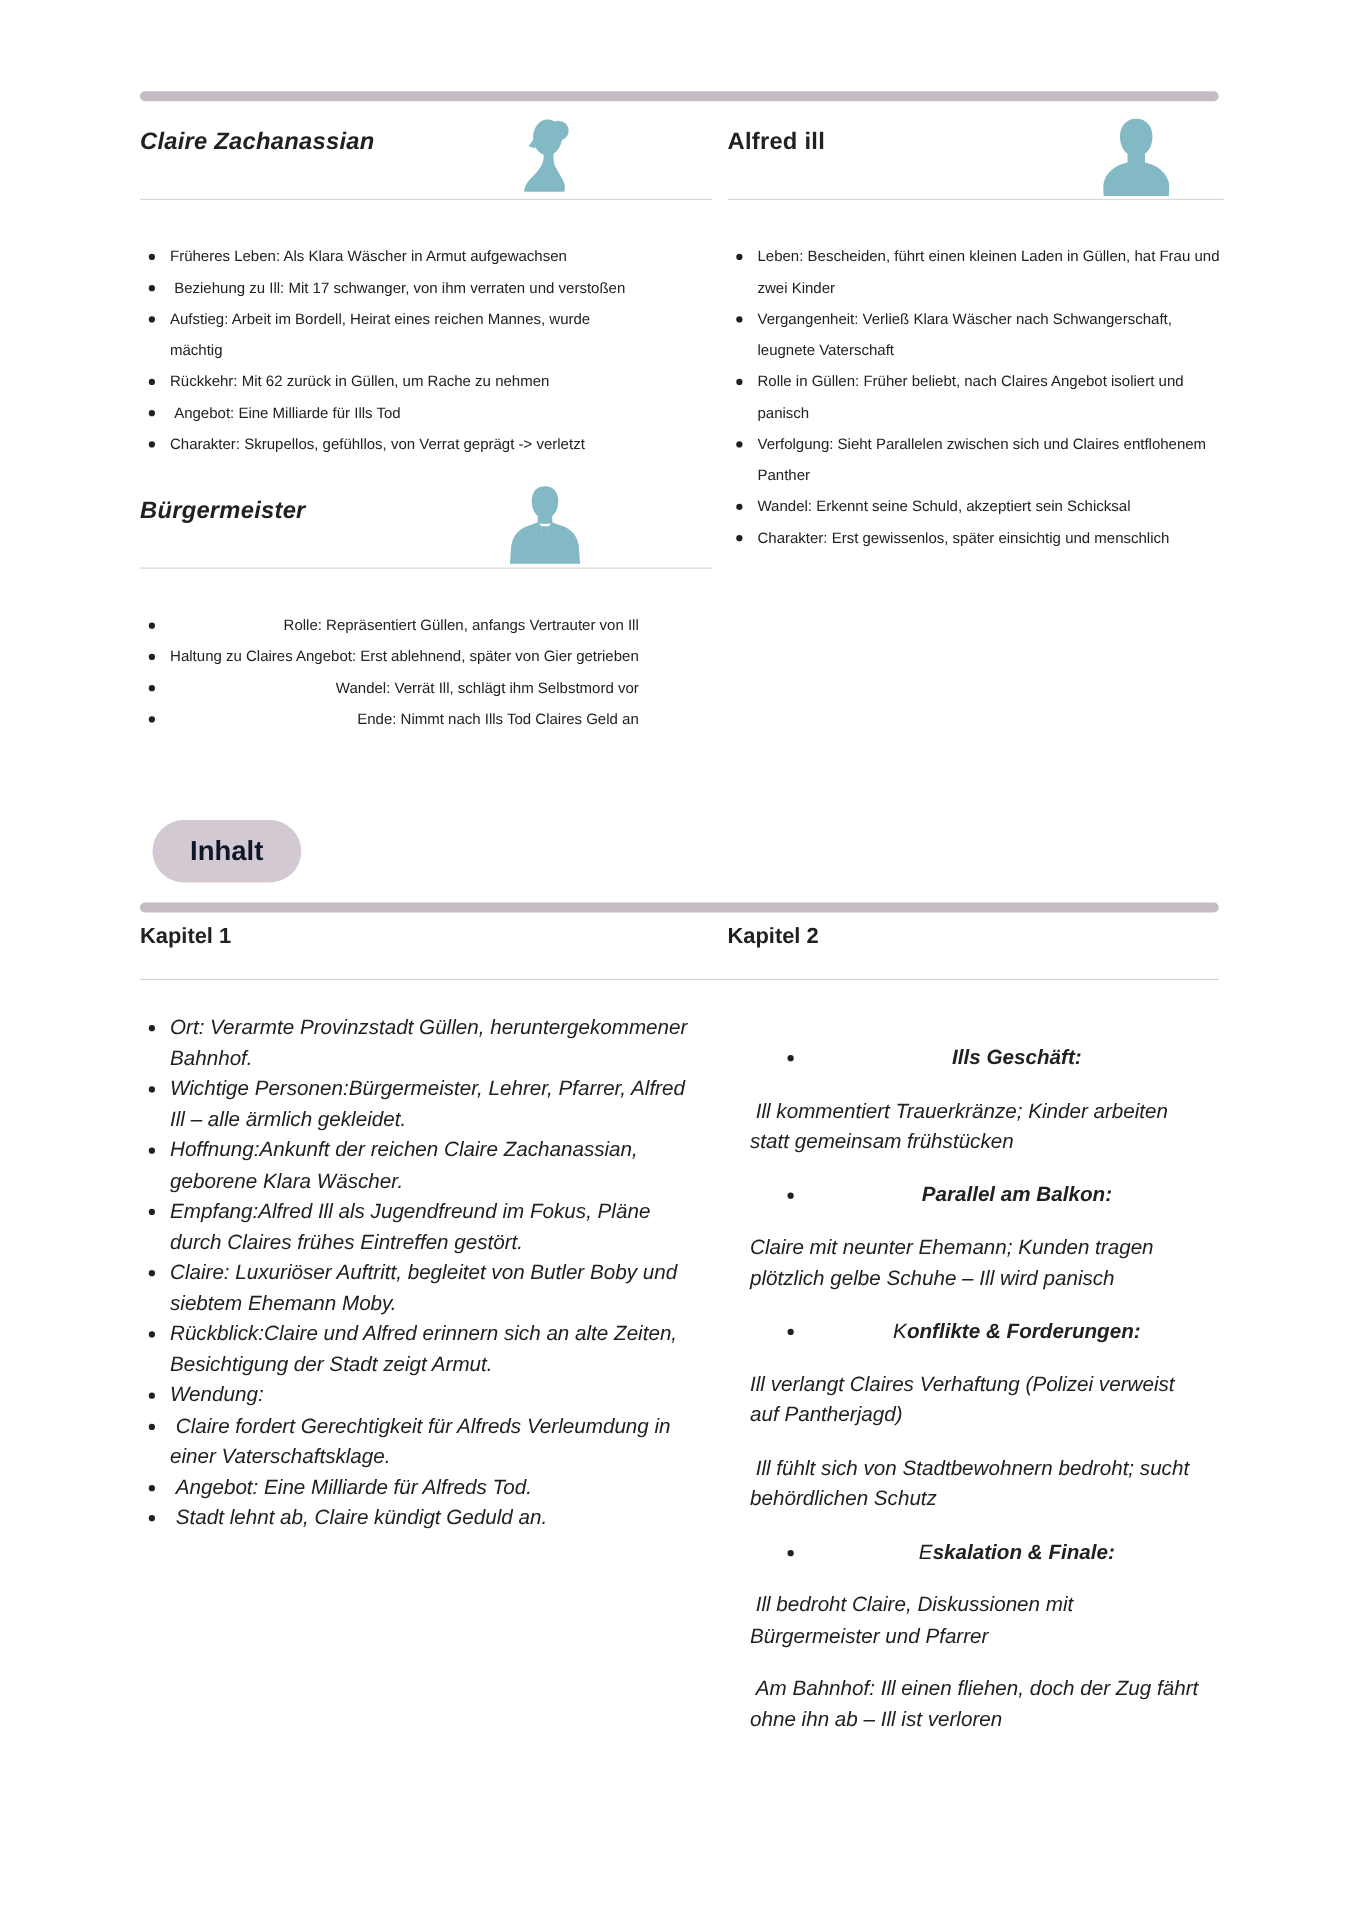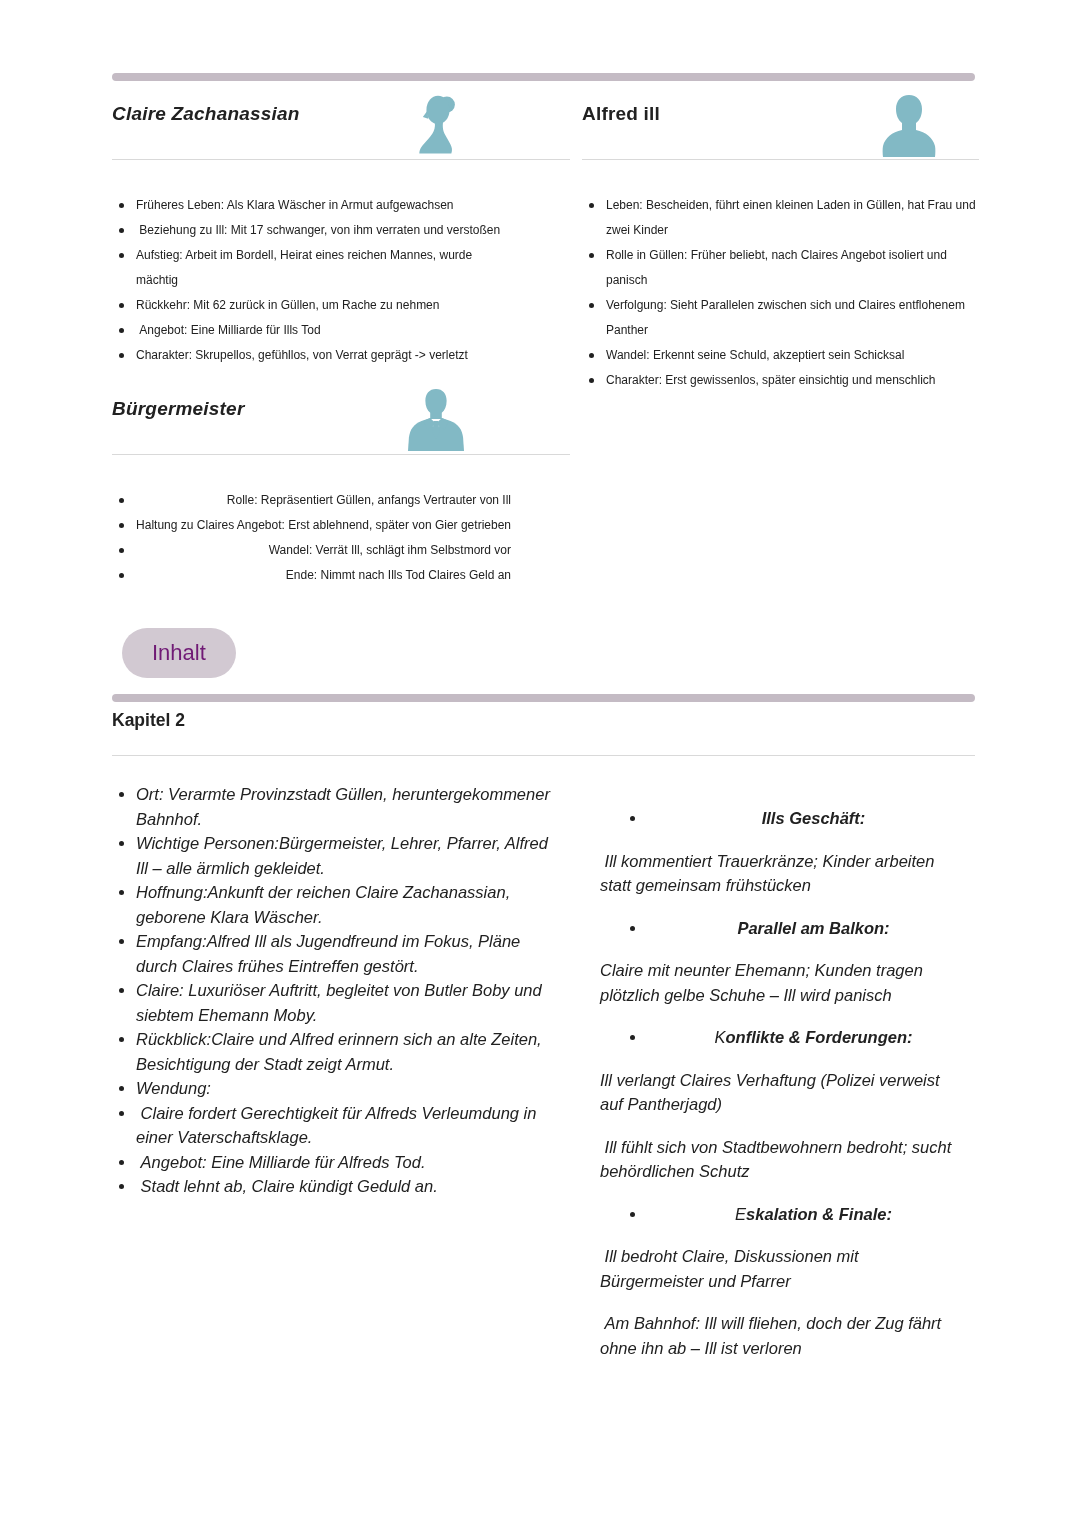--- a/index.html
+++ b/index.html
@@ -44,23 +44,23 @@
     position:relative;padding-left:24px;margin:0;
     white-space:pre-wrap;
   }
   ul.char-list.narrow li{max-width:399px;}
   ul.char-list li::before{
     content:"";position:absolute;left:7px;top:10px;
     width:5px;height:5px;border-radius:50%;background:var(--text);
   }
   .mayor{margin-top:20px;text-align:right;}
   .pill{
-    display:inline-block;margin-top:40px;margin-left:10px;
-    background:var(--pill);color:#701a75;
-    font-size:22px;font-weight:normal;
+    display:inline-block;margin-top:68px;margin-left:10px;
+    background:var(--pill);color:#0f172a;
+    font-size:22px;font-weight:bold;
     padding:12px 30px;border-radius:28px;
   }
   .mid-bar{margin-top:16px;}
   .kap-heads{margin-top:8px;}
   .kap-heads h3{margin:0;font-size:17.5px;font-weight:bold;}
   .thin-line{border-bottom:1px solid var(--line);margin-top:24px;}
   .content-grid{margin-top:0;}
   ul.k1-list{
     list-style:none;margin:26px 0 0 0;padding:0;
     font-size:16.5px;line-height:24.5px;font-style:italic;
@@ -146,35 +146,37 @@
 
       <section>
         <div class="char-head">
           <h2>Alfred ill</h2>
           <svg class="icon near-edge" width="60" height="64" viewBox="0 0 60 64" aria-hidden="true">
             <path class="svg-accent" d="M30 2 C22 2 17 8 17 16 C17 22 19 27 23 30 L23 37 C13 39 6 45 4 53 C3.4 56 3.6 61 4 64 L56 64 C56.4 61 56.6 56 56 53 C54 45 47 39 37 37 L37 30 C41 27 43 22 43 16 C43 8 38 2 30 2 Z"></path>
           </svg>
         </div>
         <ul class="char-list">
             <li>Leben: Bescheiden, führt einen kleinen Laden in Güllen, hat Frau und zwei Kinder</li>
+            <li>Vergangenheit: Verließ Klara Wäscher nach Schwangerschaft, leugnete Vaterschaft</li>
             <li>Rolle in Güllen: Früher beliebt, nach Claires Angebot isoliert und panisch</li>
             <li>Verfolgung: Sieht Parallelen zwischen sich und Claires entflohenem Panther</li>
             <li>Wandel: Erkennt seine Schuld, akzeptiert sein Schicksal</li>
             <li>Charakter: Erst gewissenlos, später einsichtig und menschlich</li>
           </ul>
       </section>
 
     </div>
   </div>
 
   <div class="pill">Inhalt</div>
 
   <div class="bar mid-bar"></div>
 
   <div class="grid kap-heads">
+    <h3>Kapitel 1</h3>
     <h3>Kapitel 2</h3>
   </div>
 
   <div class="thin-line"></div>
 
   <div class="grid content-grid">
     <ul class="k1-list">
         <li><b>Ort:</b> Verarmte Provinzstadt Güllen, heruntergekommener Bahnhof.</li>
         <li><b>Wichtige Personen:</b>Bürgermeister, Lehrer, Pfarrer, Alfred Ill – alle ärmlich gekleidet.</li>
         <li><b>Hoffnung:</b>Ankunft der reichen Claire Zachanassian, geborene Klara Wäscher.</li>
@@ -189,19 +191,19 @@
     <div class="k2-blocks">
         <div class="k2-item">Ills Geschäft:</div>
         <div class="k2-para"> Ill kommentiert Trauerkränze; Kinder arbeiten statt gemeinsam frühstücken</div>
         <div class="k2-item">Parallel am Balkon:</div>
         <div class="k2-para">Claire mit neunter Ehemann; Kunden tragen plötzlich gelbe Schuhe – Ill wird panisch</div>
         <div class="k2-item"><span class="plain">K</span>onflikte &amp; Forderungen:</div>
         <div class="k2-para">Ill verlangt Claires Verhaftung (Polizei verweist auf Pantherjagd)</div>
         <div class="k2-para"> Ill fühlt sich von Stadtbewohnern bedroht; sucht behördlichen Schutz</div>
         <div class="k2-item"><span class="plain">E</span>skalation &amp; Finale:</div>
         <div class="k2-para"> Ill bedroht Claire, Diskussionen mit Bürgermeister und Pfarrer</div>
-        <div class="k2-para"> Am Bahnhof: Ill will fliehen, doch der Zug fährt ohne ihn ab – Ill ist verloren</div>
+        <div class="k2-para"> Am Bahnhof: Ill einen fliehen, doch der Zug fährt ohne ihn ab – Ill ist verloren</div>
       </div>
   </div>
 
   
 
 </div>
 
 </body></html>

